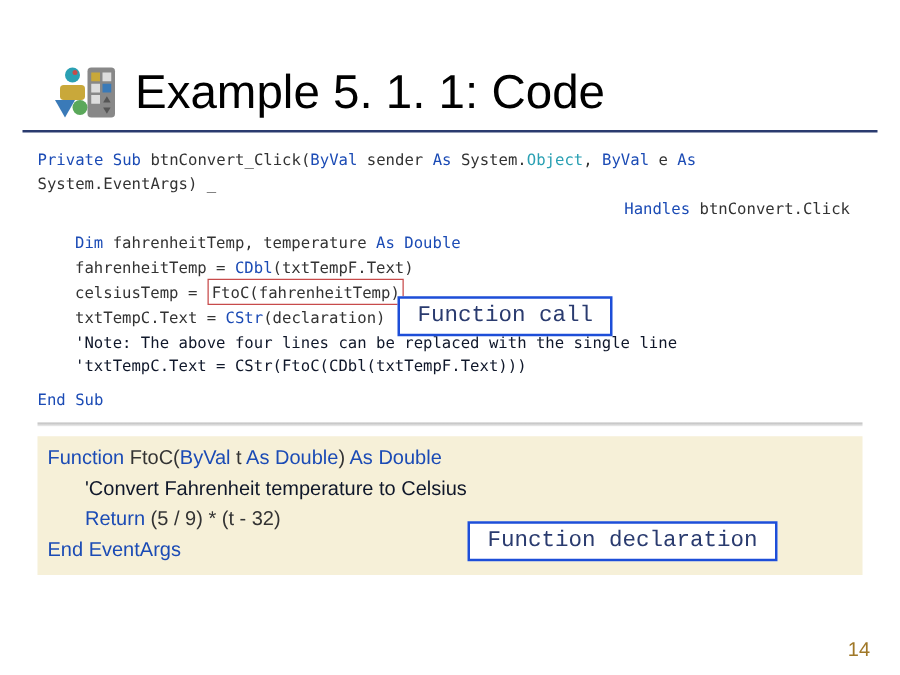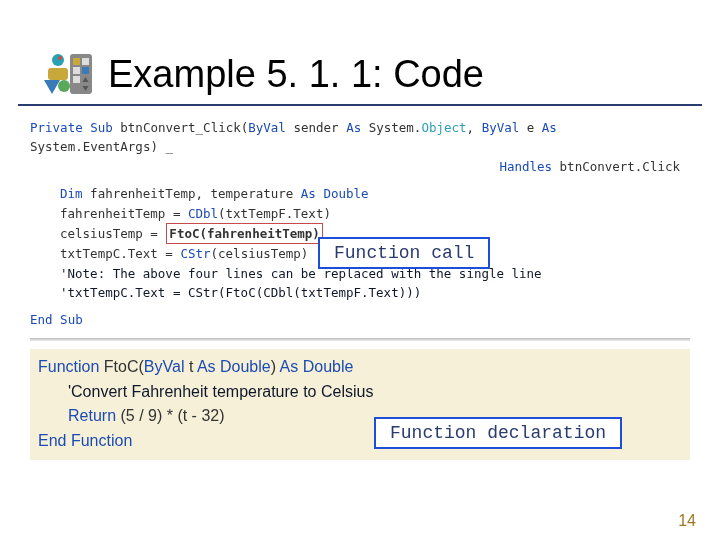--- a/index.html
+++ b/index.html
@@ -41,21 +41,20 @@
   .cmt { color: #0f172a; }
   .plain { color: #333; }
   .indent1 { padding-left: 30px; }
   .indent2 { padding-left: 30px; }
   .right-align { text-align: right; padding-right: 10px; }
   .highlight-box {
     display: inline-block;
     border: 1.5px solid #c74b4b;
     padding: 0 2px;
     margin: 0 1px;
-    font-weight: bold;
   }
   .callout {
     position: absolute;
     border: 2px solid #1d4ed8;
     background: #fff;
     font-family: Liberation Mono, monospace;
     font-size: 18px;
     color: #2a3b6f;
     padding: 4px 14px;
     z-index: 10;
@@ -120,21 +119,21 @@
   <div class="indent1">
     <span class="kw">Dim</span><span class="plain"> fahrenheitTemp, temperature </span><span class="kw">As Double</span>
   </div>
   <div class="indent1">
     <span class="plain">fahrenheitTemp = </span><span class="kw">CDbl</span><span class="plain">(txtTempF.Text)</span>
   </div>
   <div class="indent1">
     <span class="plain">celsiusTemp = </span><span class="highlight-box"><span class="plain">FtoC(fahrenheitTemp)</span></span>
   </div>
   <div class="indent1">
-    <span class="plain">txtTempC.Text = </span><span class="kw">CStr</span><span class="plain">(celsiusTemp)</span>
+    <span class="plain">txtTempC.Text = </span><span class="kw">CStr</span><span class="plain">(declaration)</span>
   </div>
   <div class="indent1">
     <span class="cmt">'Note: The above four lines can be replaced with the single line</span>
   </div>
   <div class="indent1">
     <span class="cmt">'txtTempC.Text = CStr(FtoC(CDbl(txtTempF.Text)))</span>
   </div>
   <div style="height:8px"></div>
   <div>
     <span class="kw">End Sub</span>
@@ -147,20 +146,20 @@
   <div>
     <span class="kw">Function</span><span class="plain"> FtoC(</span><span class="kw">ByVal</span><span class="plain"> t </span><span class="kw">As Double</span><span class="plain">) </span><span class="kw">As Double</span>
   </div>
   <div class="indent2">
     <span class="cmt">'Convert Fahrenheit temperature to Celsius</span>
   </div>
   <div class="indent2">
     <span class="kw">Return</span><span class="plain"> (5 / 9) * (t - 32)</span>
   </div>
   <div>
-    <span class="kw">End Function</span>
+    <span class="kw">End EventArgs</span>
   </div>
 </div>
 
 <div class="callout callout1">Function call</div>
 <div class="callout callout2">Function declaration</div>
 
 <div class="page-num">14</div>
 
 </body></html>

